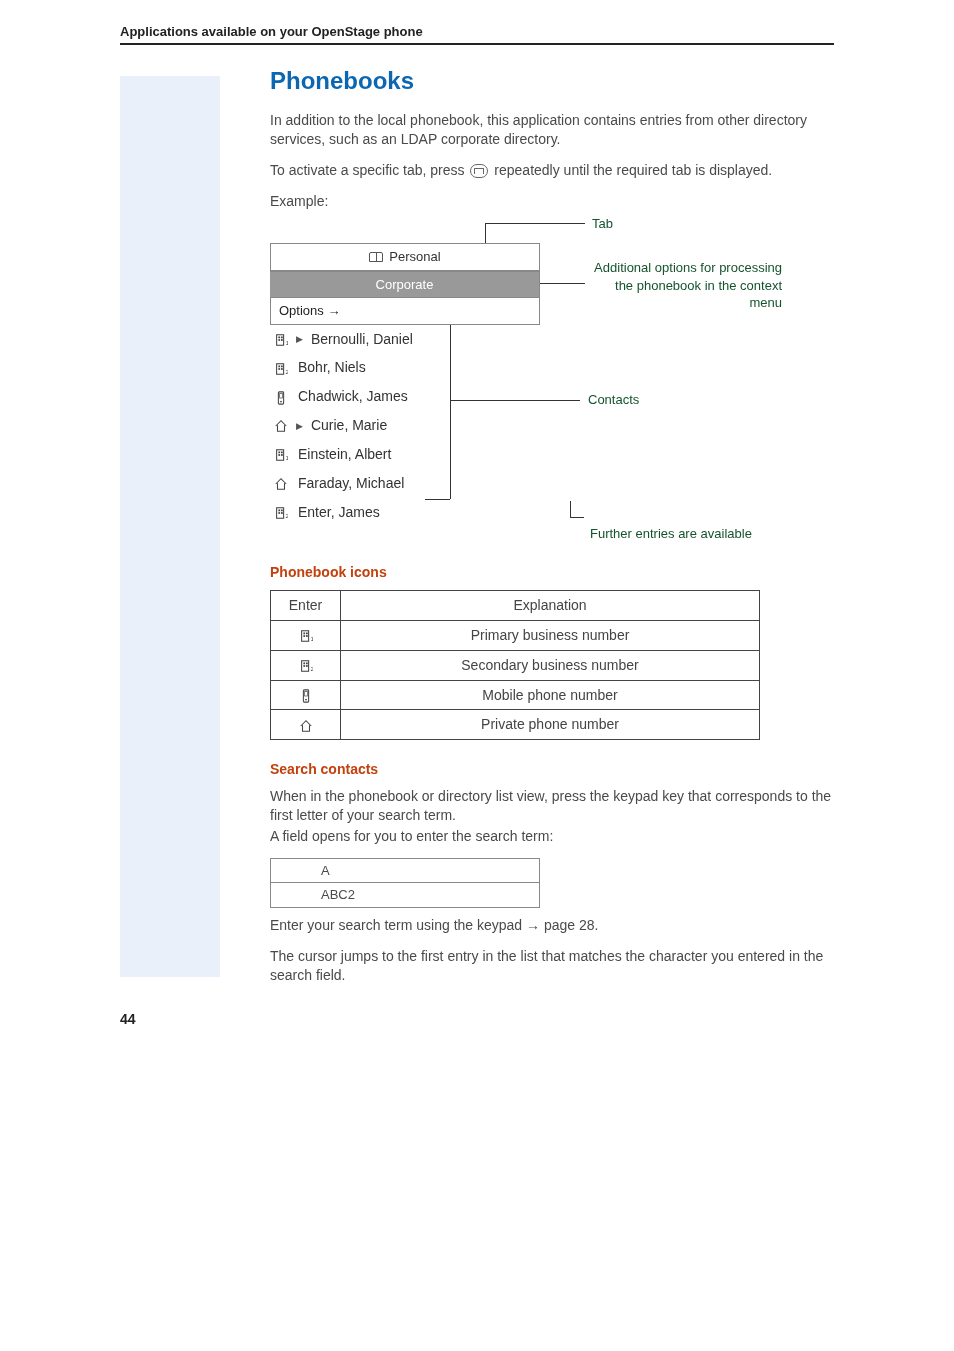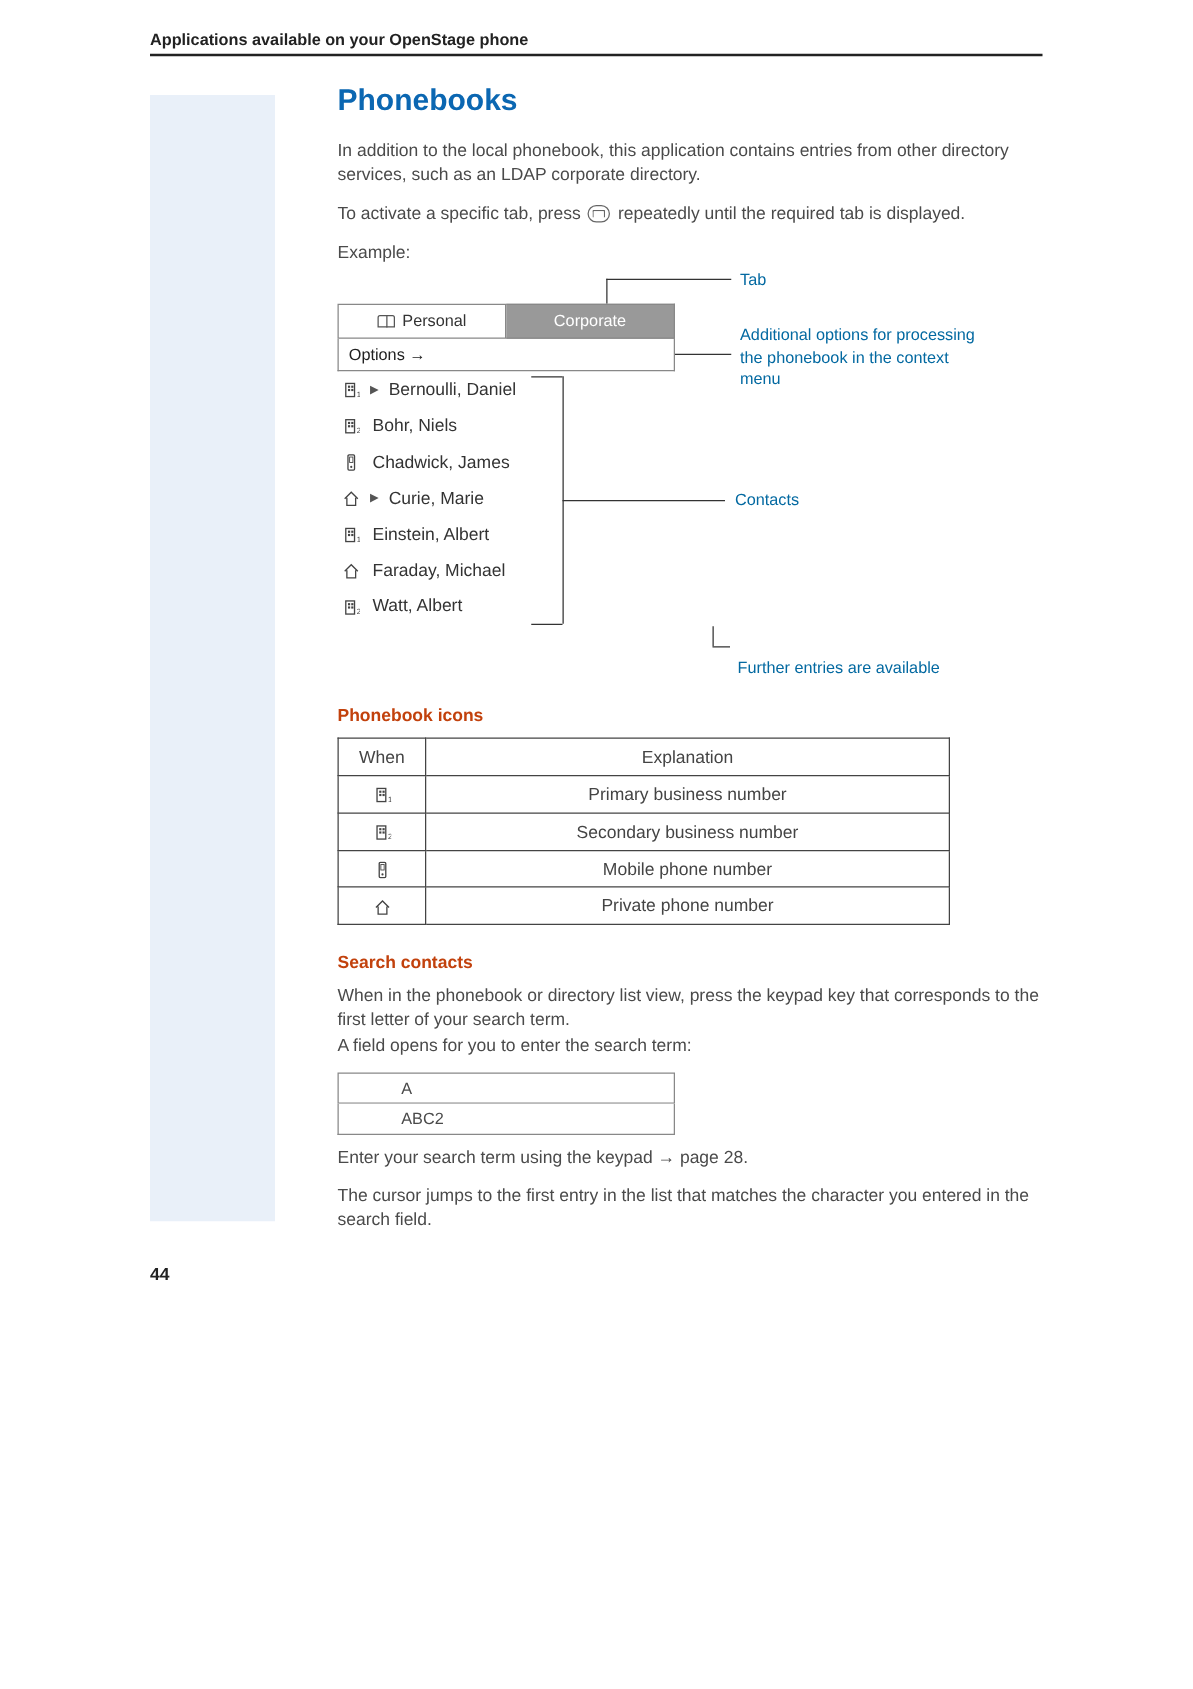--- a/index.html
+++ b/index.html
@@ -65,21 +65,21 @@
   .screen-wrap {
     position: relative;
     margin: 8px 0 30px 0;
     height: 310px;
   }
   .screen {
     position: absolute;
     left: 0; top: 20px;
     width: 270px;
   }
-  .tabs { display: flex; }
+  .tabs { display: flex; flex-direction: column; }
   .tab {
     flex: 0 0 50%;
     border: 1px solid #888;
     padding: 4px 6px;
     font-family: "Trebuchet MS", sans-serif;
     font-size: 13px;
     text-align: center;
     display: flex;
     align-items: center;
     justify-content: center;
@@ -119,21 +119,22 @@
     width: 18px;
     text-align: center;
     font-size: 12px;
     position: relative;
   }
   .tri { font-size: 9px; color: #555; margin-left: -2px; }
   
   .annot {
     position: absolute;
     font-size: 13px;
-    color: #0369a1;
+    color: #14532d;
+    text-align: right;
   }
   .callout {
     position: absolute;
     border-top: 1px solid #333;
   }
   .callout.v { border-top: none; border-left: 1px solid #333; }
   
   h3.sub {
     color: #c2410c;
     font-weight: bold;
@@ -309,31 +310,31 @@
             <span class="glyph">
               <svg class="ico" viewBox="0 0 16 16">
                   <rect x="3" y="2" width="8" height="12" fill="none" stroke="#444" stroke-width="1.2"></rect>
                   <rect x="5" y="4" width="2" height="2" fill="#444"></rect>
                   <rect x="8" y="4" width="2" height="2" fill="#444"></rect>
                   <rect x="5" y="7" width="2" height="2" fill="#444"></rect>
                   <rect x="8" y="7" width="2" height="2" fill="#444"></rect>
                   <text x="13" y="14" font-size="7" fill="#444">2</text>
                 </svg>
             </span>
-            <span>Watt, Albert</span>
+            <span>Enter, James</span>
           </div>
         </div>
       </div>
     </div>
 
     <h3 class="sub">Phonebook icons</h3>
     <table class="icons">
       <tbody>
           <tr>
-        <th>When</th>
+        <th>Enter</th>
         <th>Explanation</th>
       </tr>
       <tr>
         <td><svg class="ico" viewBox="0 0 16 16">
                 <rect x="3" y="2" width="8" height="12" fill="none" stroke="#444" stroke-width="1.2"></rect>
                 <rect x="5" y="4" width="2" height="2" fill="#444"></rect>
                 <rect x="8" y="4" width="2" height="2" fill="#444"></rect>
                 <rect x="5" y="7" width="2" height="2" fill="#444"></rect>
                 <rect x="8" y="7" width="2" height="2" fill="#444"></rect>
                 <text x="13" y="14" font-size="7" fill="#444">1</text>

